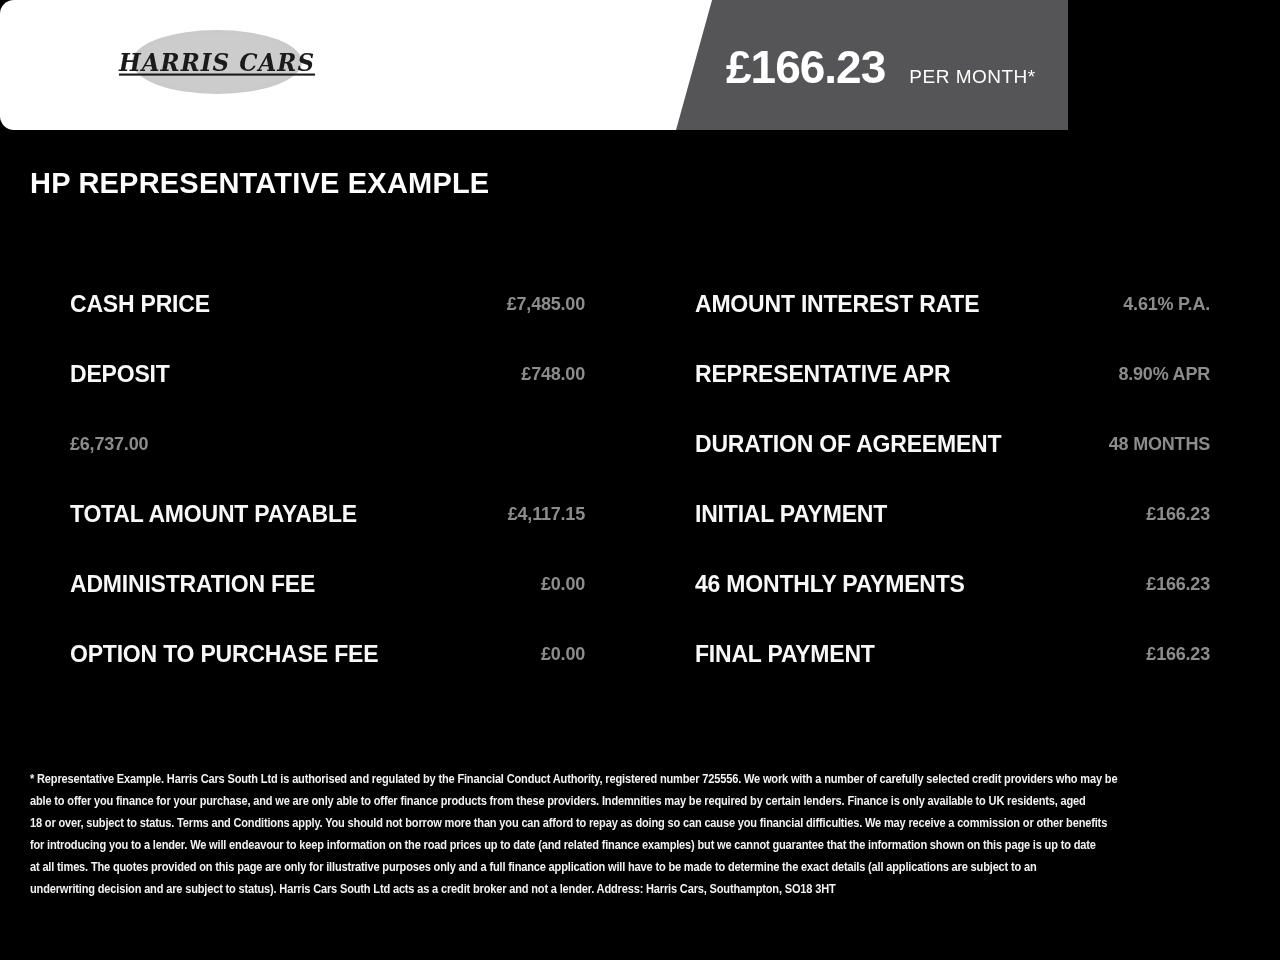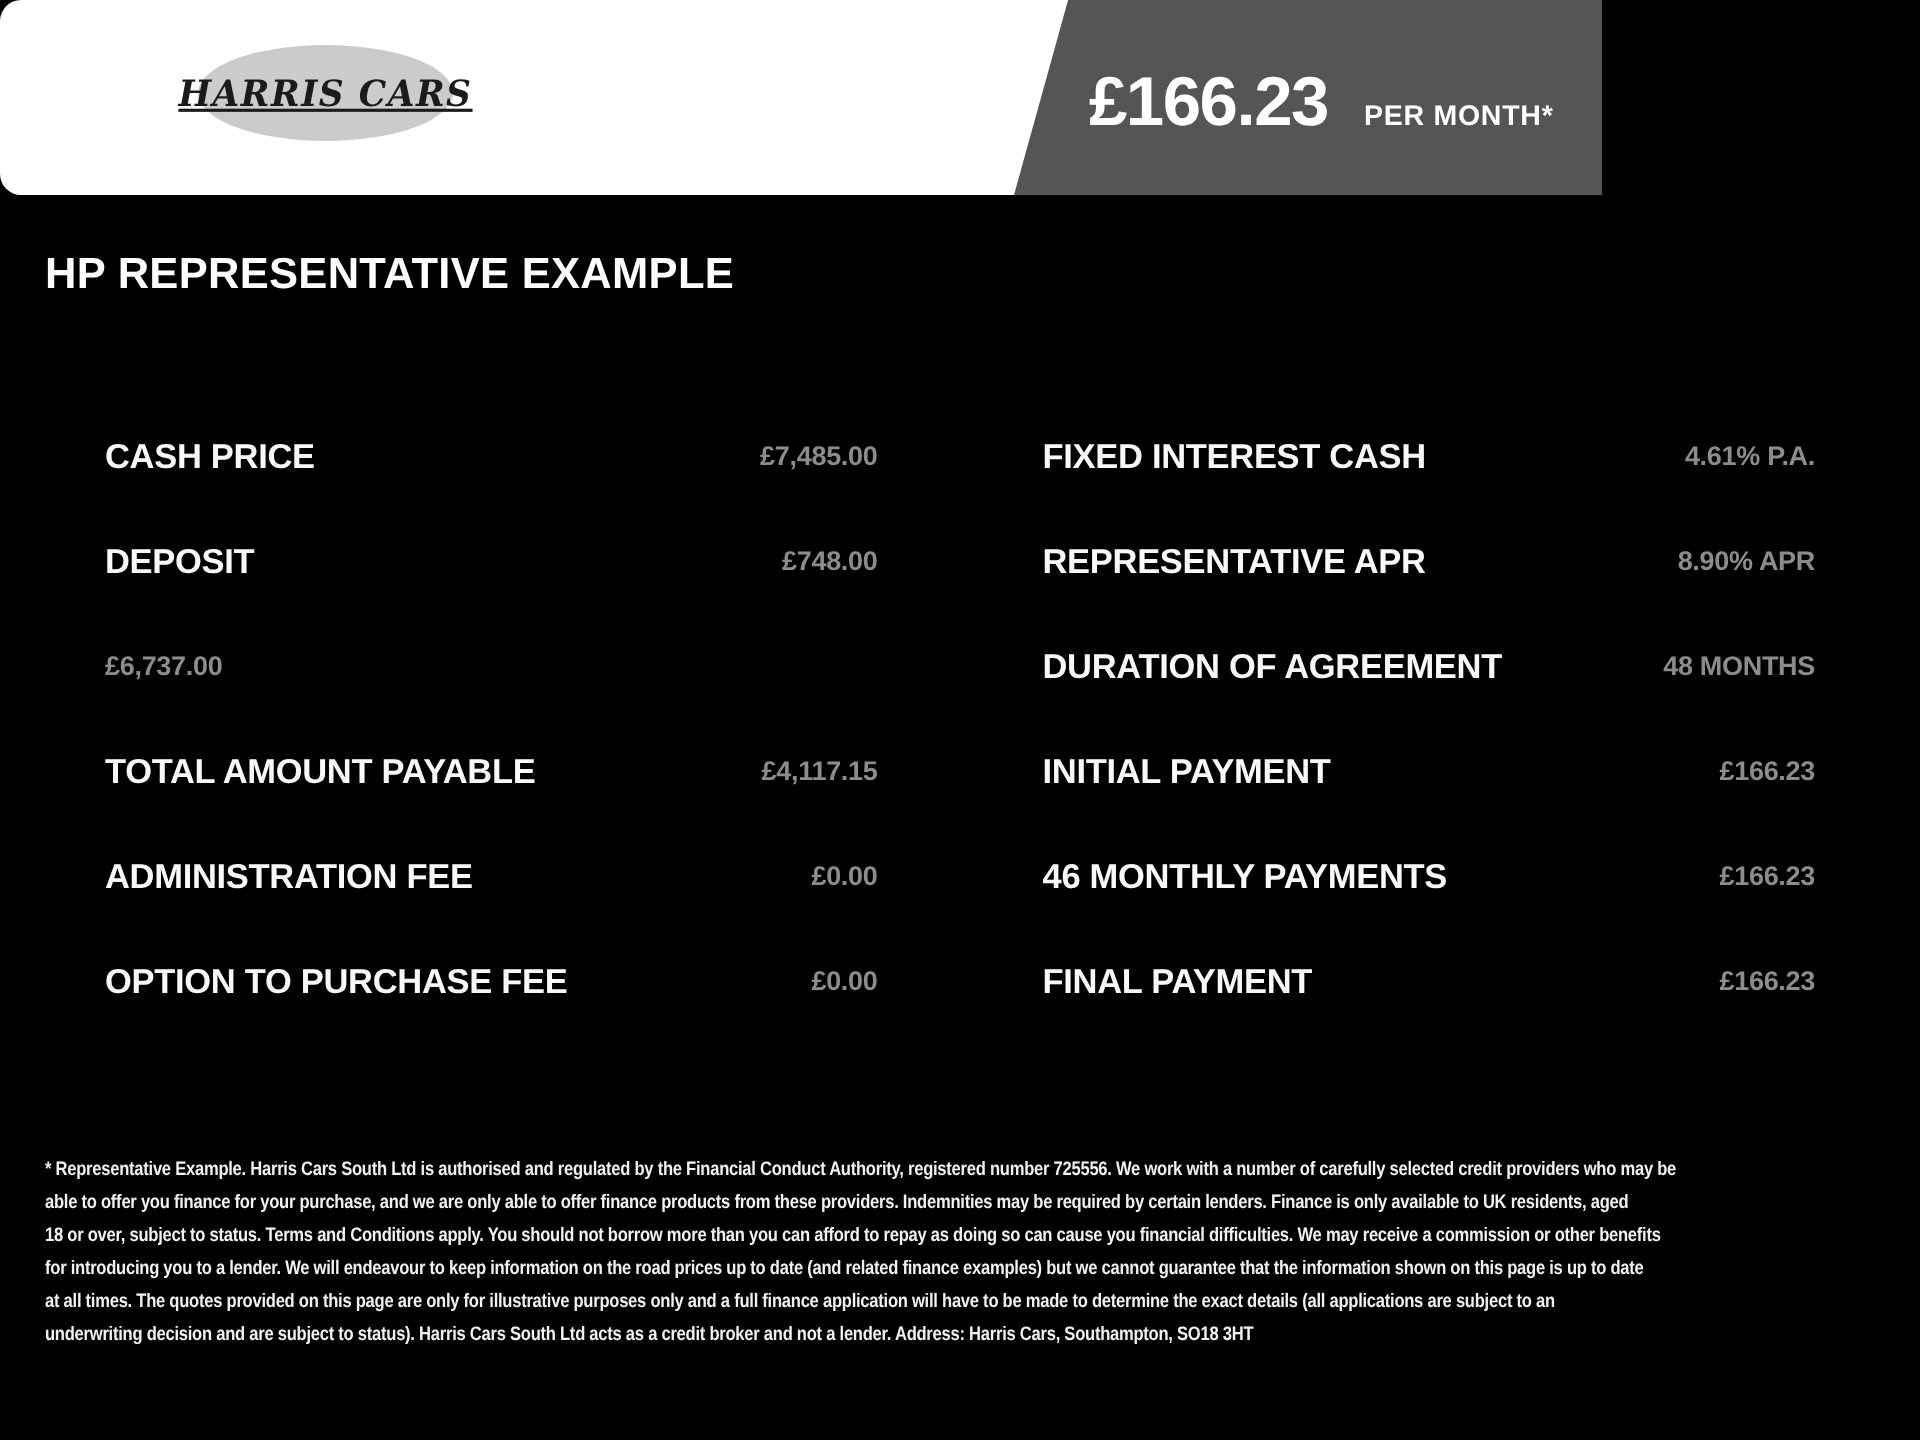--- a/index.html
+++ b/index.html
@@ -56,21 +56,21 @@
     white-space: nowrap;
     color: #ffffff;
   }
   .price-amount {
     font-size: 46px;
     font-weight: 700;
     letter-spacing: -1px;
   }
   .price-suffix {
     font-size: 19px;
-    font-weight: 700;
+    font-weight: 400;
     letter-spacing: 0.5px;
     margin-left: 24px;
   }
 
   
   .heading {
     position: absolute;
     left: 30px; top: 167px;
     font-size: 29px;
     font-weight: 700;
@@ -164,21 +164,21 @@
       <span class="fin-value">£0.00</span>
     </div>
     <div class="fin-row">
       <span class="fin-label">OPTION TO PURCHASE FEE</span>
       <span class="fin-value">£0.00</span>
     </div>
   </div>
 
   <div class="fin-col fin-col-right">
     <div class="fin-row">
-      <span class="fin-label">FIXED INTEREST CASH</span>
+      <span class="fin-label">AMOUNT INTEREST RATE</span>
       <span class="fin-value">4.61% P.A.</span>
     </div>
     <div class="fin-row">
       <span class="fin-label">REPRESENTATIVE APR</span>
       <span class="fin-value">8.90% APR</span>
     </div>
     <div class="fin-row">
       <span class="fin-label">DURATION OF AGREEMENT</span>
       <span class="fin-value">48 MONTHS</span>
     </div>

